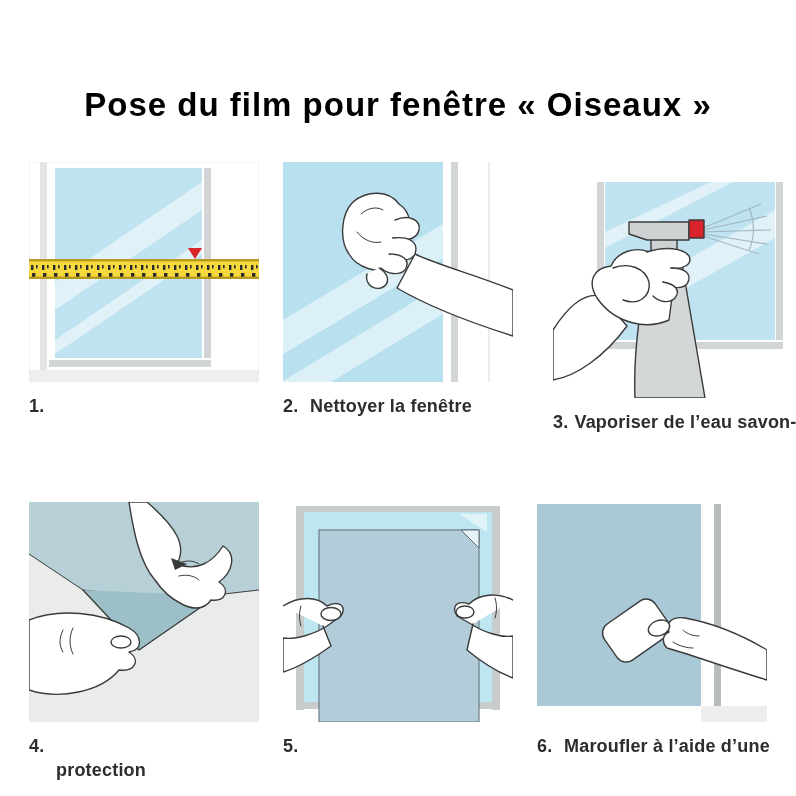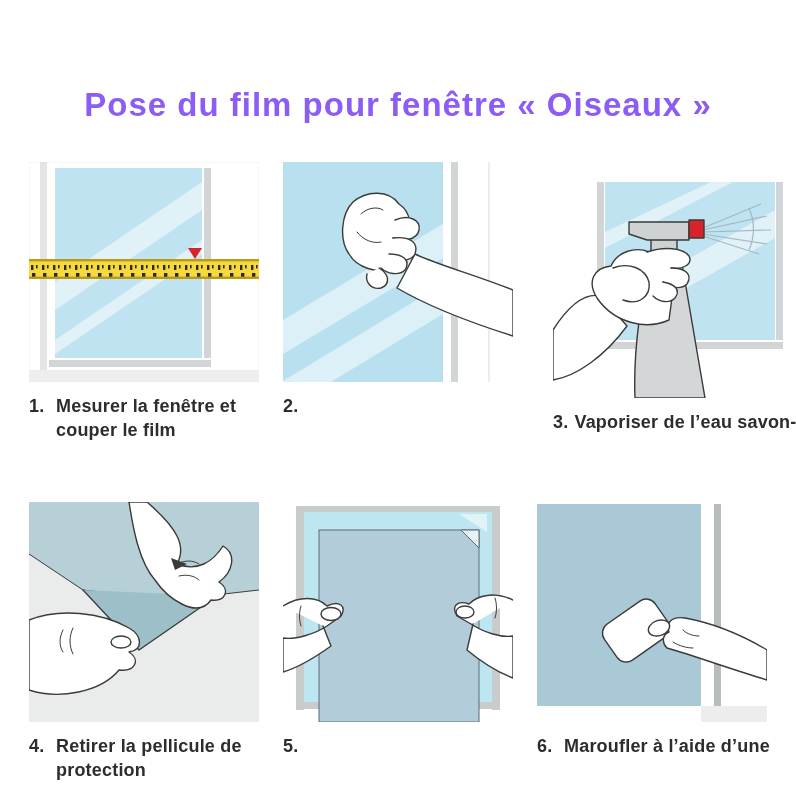--- a/index.html
+++ b/index.html
@@ -1,20 +1,20 @@
 <!DOCTYPE html>
 <html><head>
 <meta charset="utf-8">
 <style>
   html,body{margin:0;padding:0;background:#ffffff;}
   body{width:796px;height:796px;overflow:hidden;
        font-family:"Liberation Sans","DejaVu Sans",sans-serif;color:#2d2d2d;}
   .page{width:796px;height:796px;position:relative;}
   .title{margin:0;padding:86px 0 0 0;height:40px;text-align:center;
-         font-size:33px;font-weight:bold;letter-spacing:1px;color:#8b5cf6;}
+         font-size:33px;font-weight:bold;letter-spacing:1px;color:#000000;}
   .grid{display:grid;grid-template-columns:repeat(3,230px);
         column-gap:24px;row-gap:26px;width:738px;margin:36px auto 0 auto;}
   .step{width:230px;}
   .art{width:230px;height:220px;position:relative;}
   .art svg{display:block;}
   .caption{margin-top:12px;font-size:18px;font-weight:bold;line-height:1.35;
            letter-spacing:.2px;color:#2d2d2d;display:flex;min-height:50px;}
   .caption .num{flex:0 0 27px;}
   .caption .lines{flex:1;white-space:nowrap;}
   .caption.flush{display:block;white-space:nowrap;}
@@ -68,22 +68,20 @@
           <g>
             <rect x="0" y="97" width="230" height="20" fill="url(#ticks)"></rect>
             <rect x="0" y="97" width="230" height="2.4" class="f-tape-edge"></rect>
             <rect x="0" y="114.6" width="230" height="2.4" class="f-tape-edge"></rect>
           </g>
           <polygon points="159,86 173,86 166,97" class="f-red"></polygon>
         </svg>
       </div>
       <figcaption class="caption">
         <span class="num">1.</span>
-        <span class="lines"><span>Mesurer la fenêtre et</span><br>
-        <span>couper le film</span></span>
       </figcaption>
     </figure>
 
     <figure class="step" style="margin:0">
       <div class="art">
         <svg width="230" height="220" viewBox="0 0 230 220">
           <rect x="0" y="0" width="230" height="220" fill="#ffffff"></rect>
           <rect x="0" y="0" width="160" height="220" class="f-glass2"></rect>
           <polygon points="0,158 160,62 160,96 0,192" class="f-stripe"></polygon>
           <polygon points="0,219 160,122 160,152 0,249" class="f-stripe"></polygon>
@@ -100,20 +98,22 @@
           <g>
             <path d="M112,58 C126,52 138,58 136,68 C134,78 120,80 110,76" class="ol" fill="#ffffff"></path>
             <path d="M110,76 C126,74 136,80 132,92 C128,100 114,100 106,94" class="ol" fill="#ffffff"></path>
             <path d="M106,92 C120,92 128,98 122,108 C116,114 104,112 98,106" class="ol" fill="#ffffff"></path>
             <path d="M96,106 C106,112 108,122 98,126 C88,128 82,120 84,112" class="ol" fill="#ffffff"></path>
           </g>
         </svg>
       </div>
       <figcaption class="caption">
         <span class="num">2.</span>
+        <span class="lines"><span>Nettoyer la fenêtre</span><br>
+        <span></span></span>
       </figcaption>
     </figure>
 
     <figure class="step" style="margin:16px">
       <div class="art">
         <svg width="230" height="220" viewBox="0 0 230 220">
           <rect x="0" y="0" width="230" height="220" fill="#ffffff"></rect>
           <rect x="44" y="4" width="7" height="162" class="f-frame"></rect>
           <rect x="52" y="4" width="170" height="158" class="f-glass"></rect>
           <polygon points="52,128 222,32 222,60 52,156" class="f-stripe"></polygon>
@@ -168,21 +168,21 @@
           <g>
             <path d="M0,118 C30,106 72,110 100,126 C114,134 114,148 100,150 C112,158 106,170 90,168 C72,190 30,198 0,188 Z" class="ol" fill="#ffffff"></path>
             <ellipse cx="92" cy="140" rx="10" ry="6" class="ol" fill="#ffffff"></ellipse>
             <path d="M34,128 C30,136 30,144 34,150" class="thin"></path>
             <path d="M44,126 C40,134 40,144 44,152" class="thin"></path>
           </g>
         </svg>
       </div>
       <figcaption class="caption">
         <span class="num">4.</span>
-        <span class="lines"><span>Retirer la pellicule de</span><br>
+        <span class="lines"><br>
         <span>protection</span></span>
       </figcaption>
     </figure>
 
     <figure class="step" style="margin:0">
       <div class="art">
         <svg width="230" height="220" viewBox="0 0 230 220">
           <rect x="0" y="0" width="230" height="220" fill="#ffffff"></rect>
           <rect x="13" y="4" width="204" height="6" fill="#c9cccd"></rect>
           <rect x="13" y="4" width="8" height="204" fill="#c9cccd"></rect>

